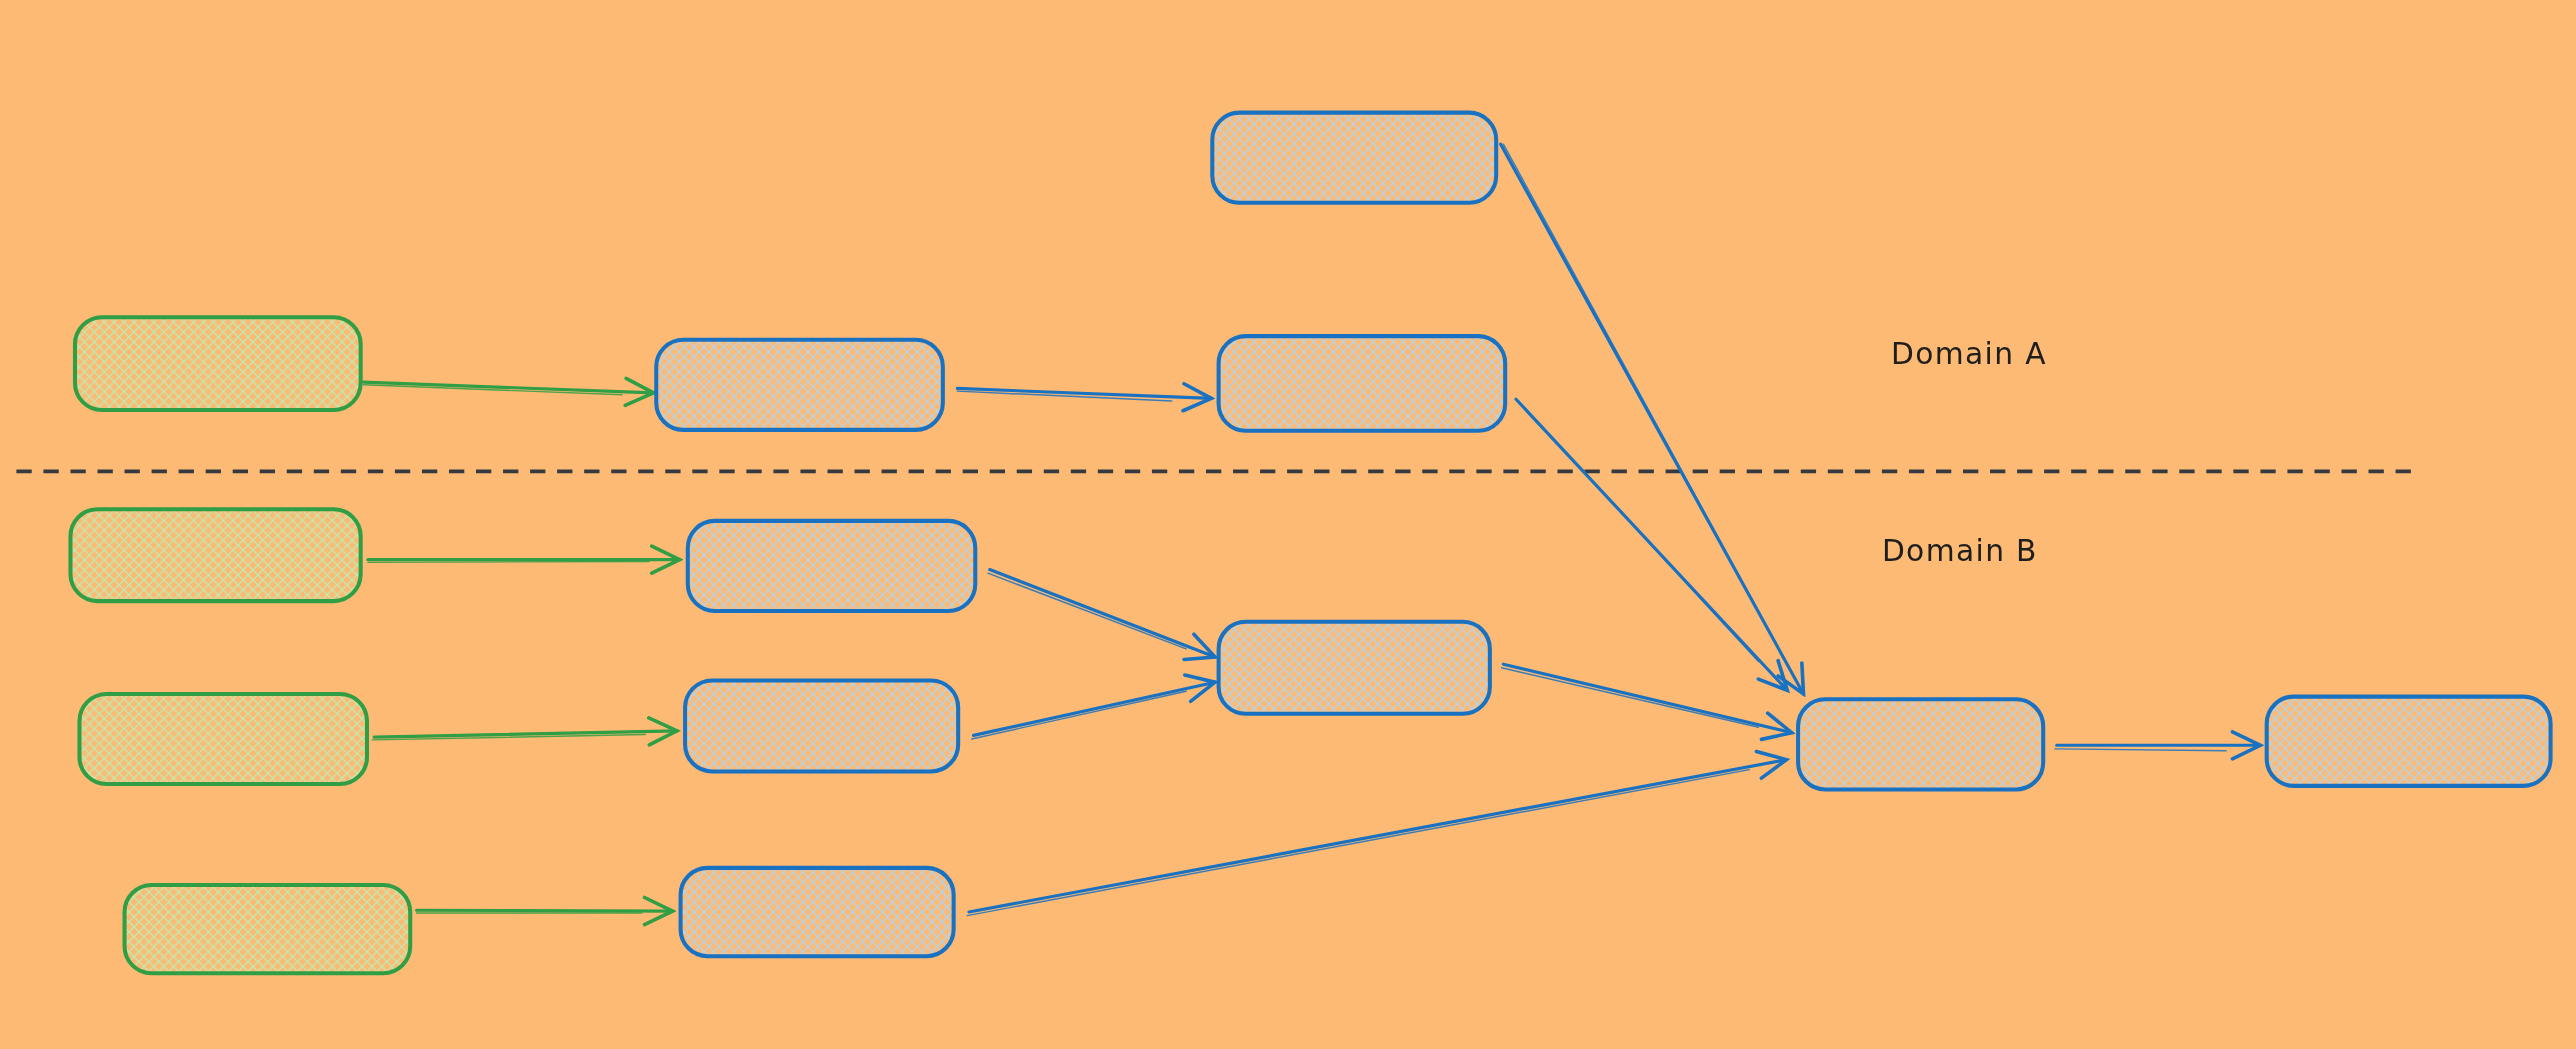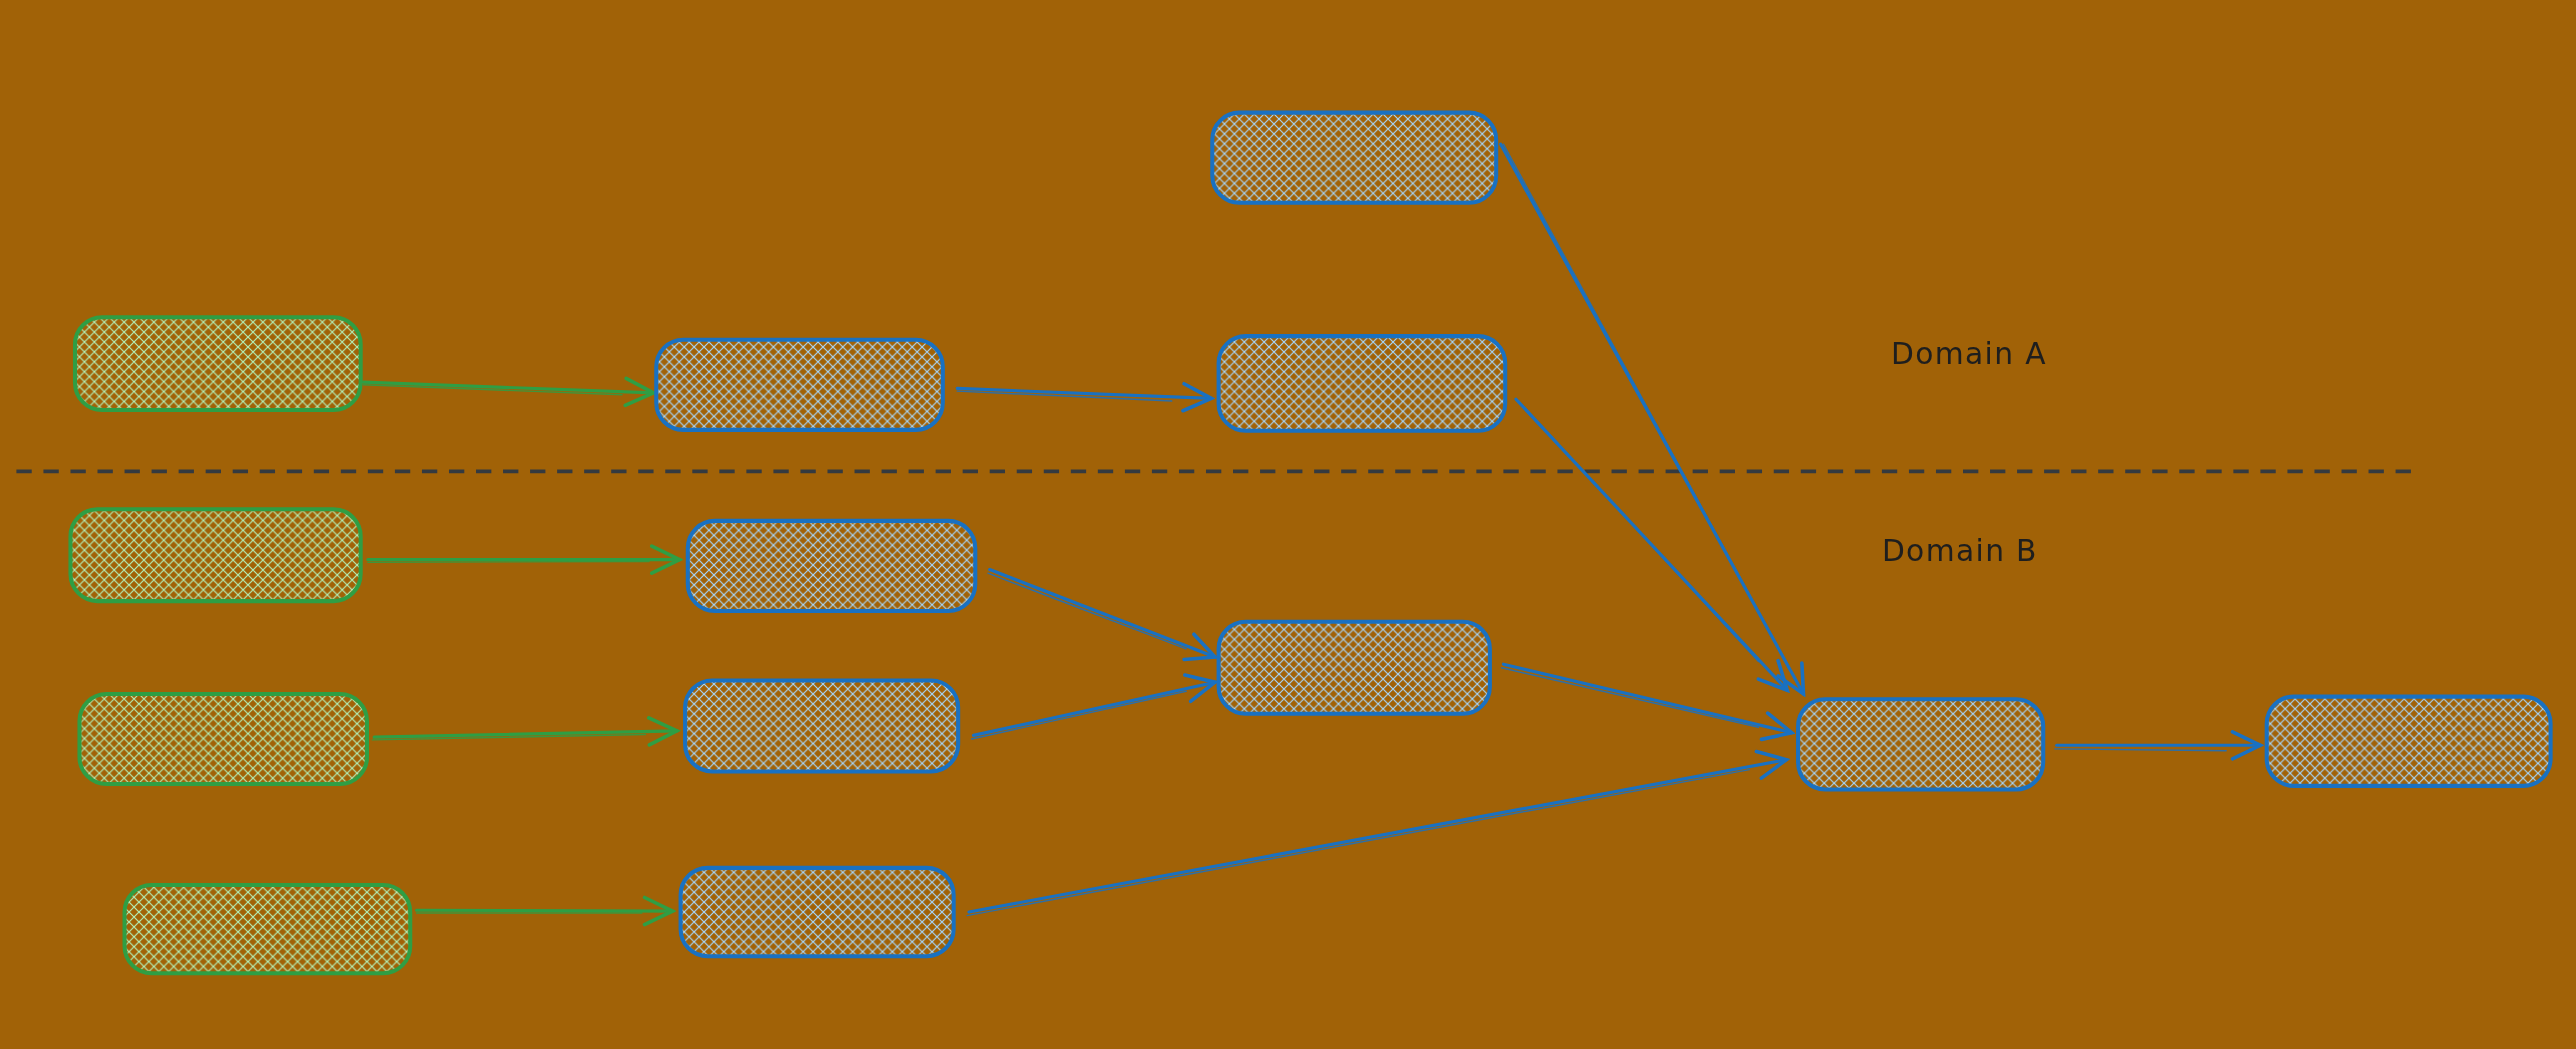--- a/index.html
+++ b/index.html
@@ -1,16 +1,16 @@
 <!DOCTYPE html>
 <html style="font-size:14.4px"><head>
 <meta charset="utf-8">
 <style>
   html, body { margin: 0; padding: 0; background: #ffffff; }
-  .canvas-wrap { width: 2576px; height: 1049px; position: relative; background: #a16207; }
+  .canvas-wrap { width: 2576px; height: 1049px; position: relative; background: #fdba74; }
   svg { display: block; }
   .node-blue  { fill: url(#hatch-blue);  stroke: #1971c2; stroke-width: 4.5; }
   .node-green { fill: url(#hatch-green); stroke: #2f9e44; stroke-width: 4.5; }
   .edge-blue  { stroke: #1971c2; stroke-width: 3.5; fill: none; stroke-linecap: round; }
   .edge-green { stroke: #2f9e44; stroke-width: 3.5; fill: none; stroke-linecap: round; }
   .ghost      { stroke-width: 1.6; opacity: 0.85; }
   .divider    { stroke: #343a40; stroke-width: 4; stroke-dasharray: 17 13; fill: none; }
   .domain-label {
     font-family: "DejaVu Sans", sans-serif;
     font-size: 33px;

